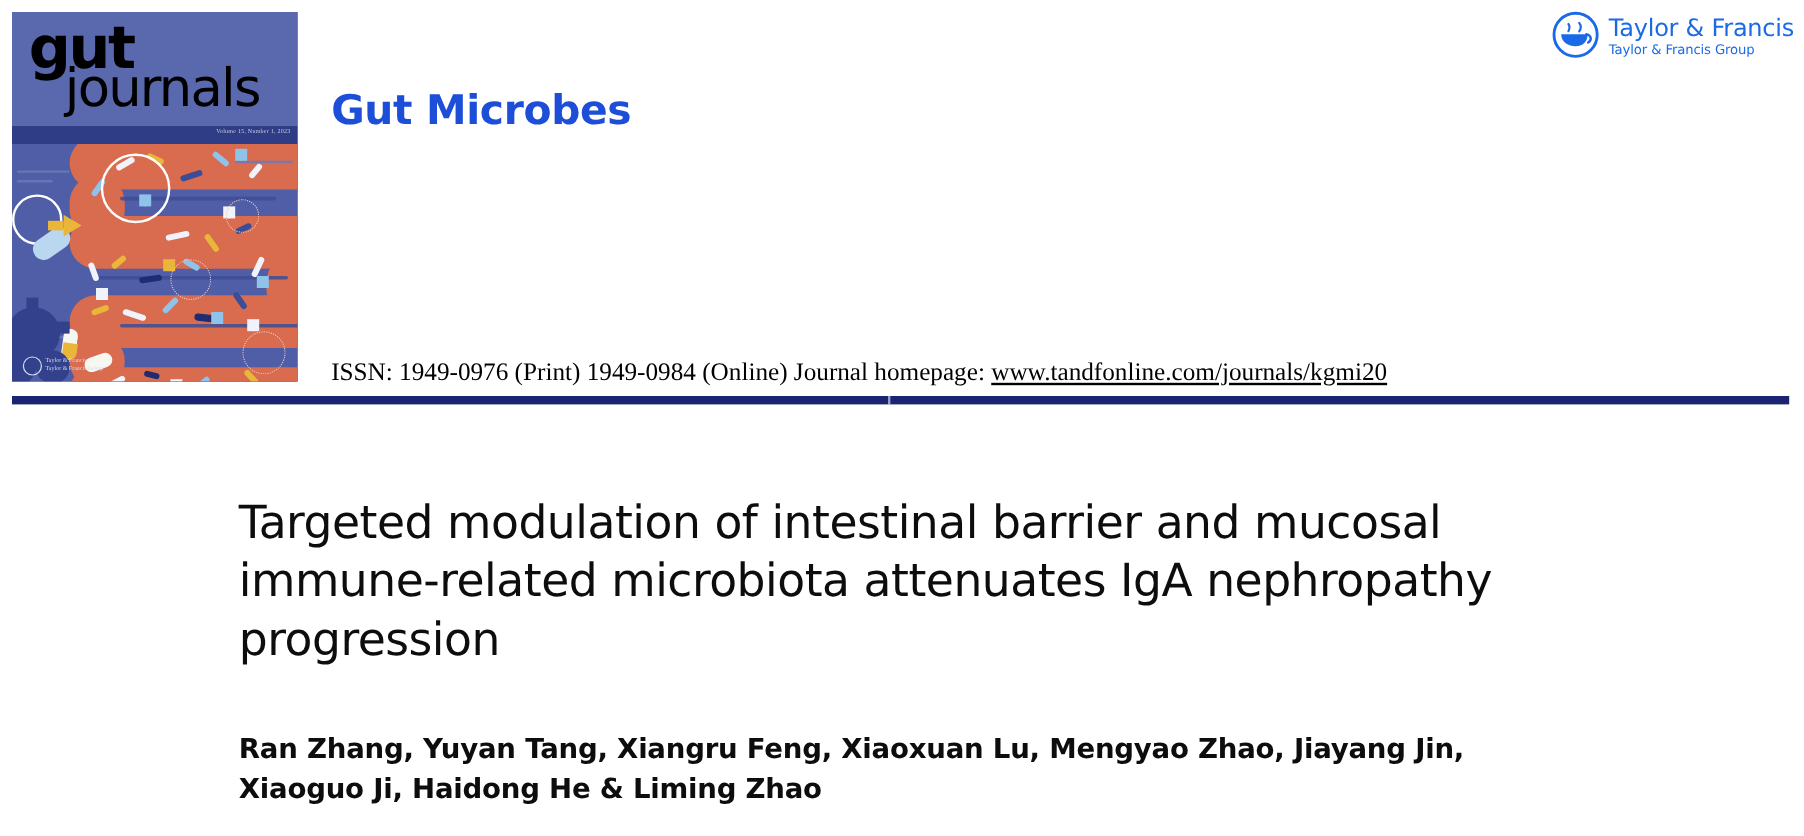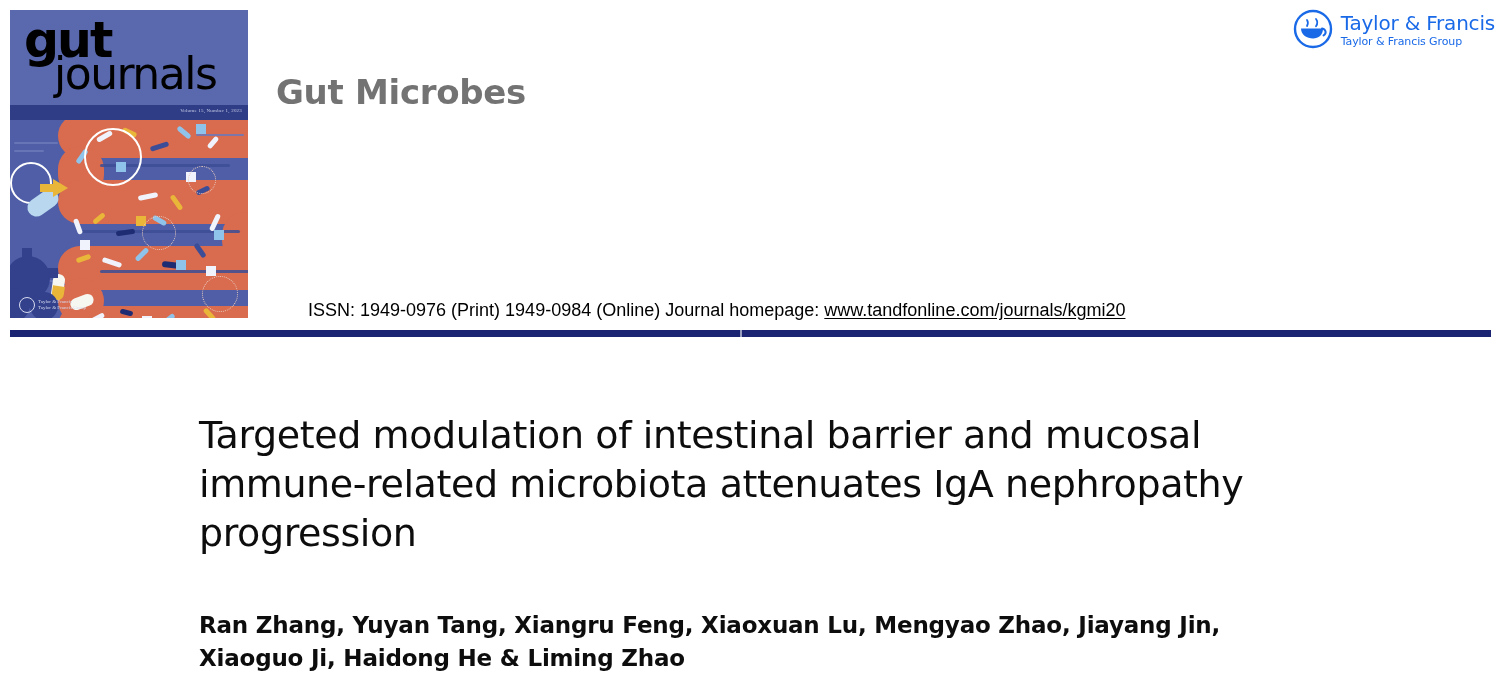--- a/index.html
+++ b/index.html
@@ -199,35 +199,34 @@
 
   
   .journal-title {
     position: absolute;
     left: 276px;
     top: 72px;
     font-family: "DejaVu Sans", sans-serif;
     font-weight: bold;
     font-size: 34px;
     line-height: 40px;
-    color: #737373;
+    color: #1d4ed8;
     letter-spacing: -0.3px;
   }
 
   
   .issn-line {
     position: absolute;
     left: 276px;
     top: 300px;
-    font-family: Liberation Sans, sans-serif;
-    font-size: 18px;
+    font-family: Liberation Serif, serif;
+    font-size: 21px;
     line-height: 20px;
     color: #000;
     white-space: nowrap;
-    margin-left: 32px;
   }
   .issn-link {
     text-decoration: underline;
     color: #000;
     text-underline-offset: 2px;
   }
 
   
   .tf-logo {
     position: absolute;

